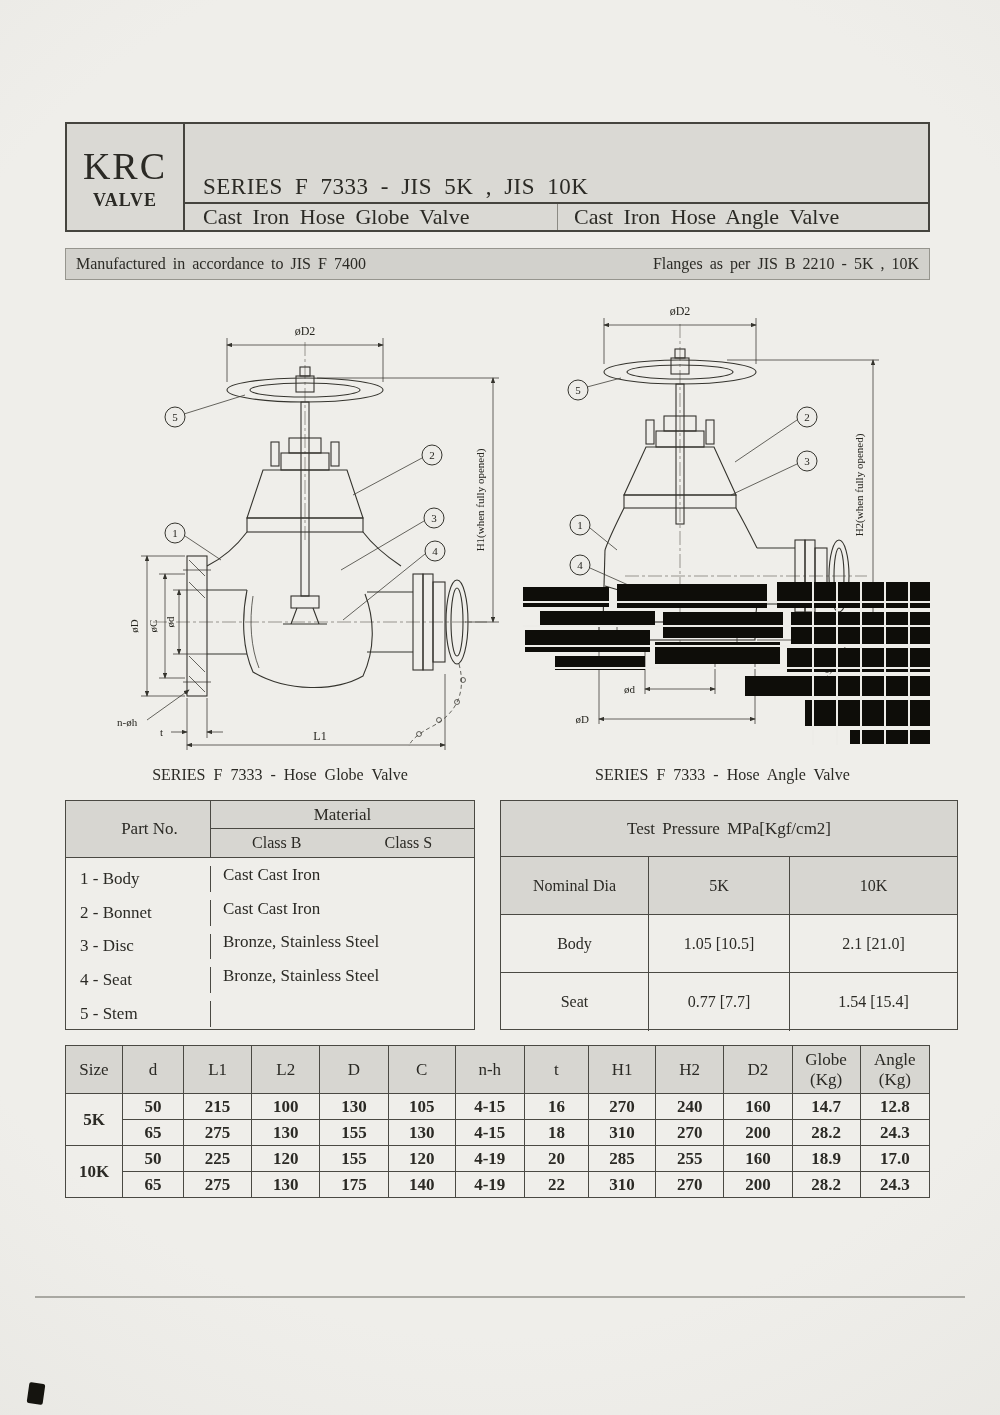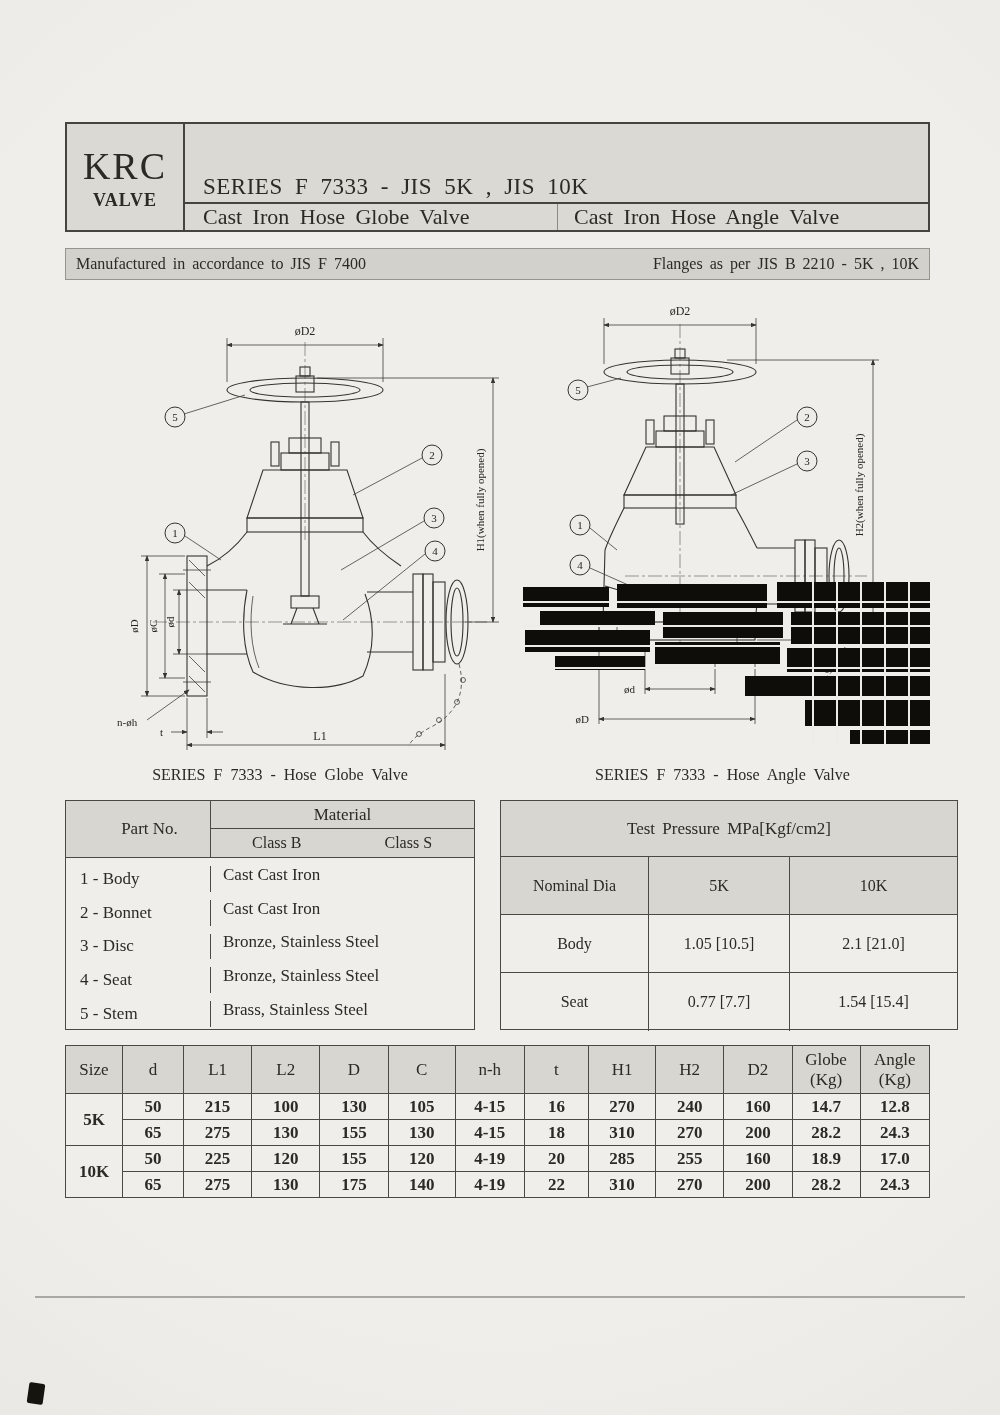--- a/index.html
+++ b/index.html
@@ -335,21 +335,20 @@
       <div class="pt-row">
         <div class="pt-cell-part">3 - Disc</div>
         <div class="pt-cell-mat">Bronze, Stainless Steel</div>
       </div>
       <div class="pt-row">
         <div class="pt-cell-part">4 - Seat</div>
         <div class="pt-cell-mat">Bronze, Stainless Steel</div>
       </div>
       <div class="pt-row">
         <div class="pt-cell-part">5 - Stem</div>
-        <div class="pt-cell-mat">Brass,  Stainless Steel</div>
       </div>
     </div>
   </div>
 
   <div class="press">
     <div class="press-title">Test Pressure MPa[Kgf/cm2]</div>
     <div class="press-row gray">
       <div class="press-cell pc1">Nominal Dia</div>
       <div class="press-cell pc2">5K</div>
       <div class="press-cell pc3">10K</div>

